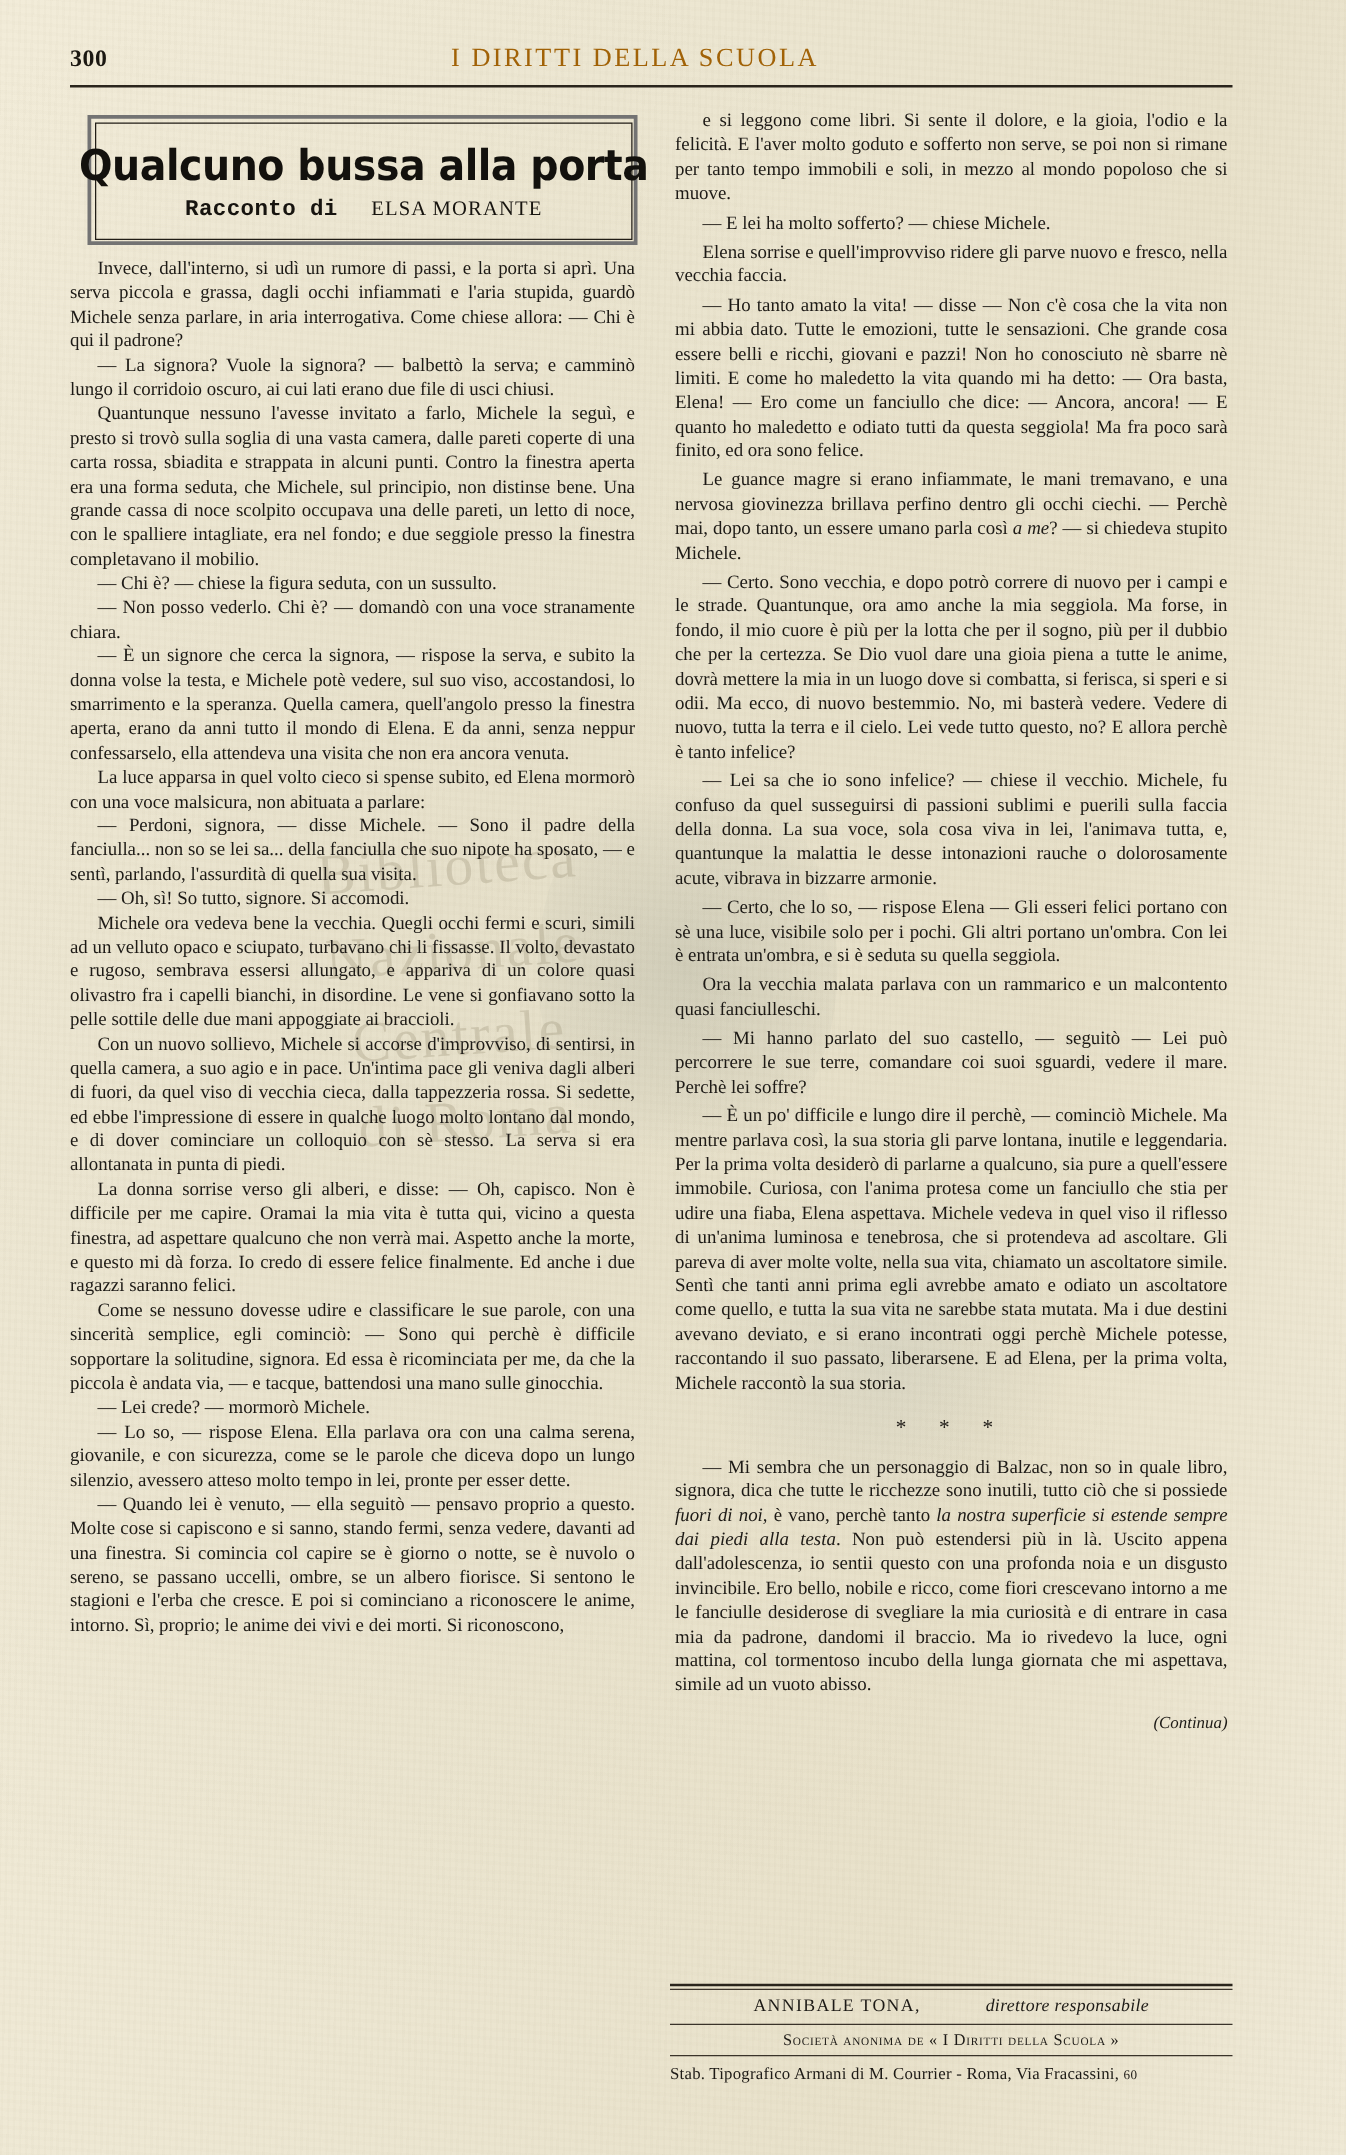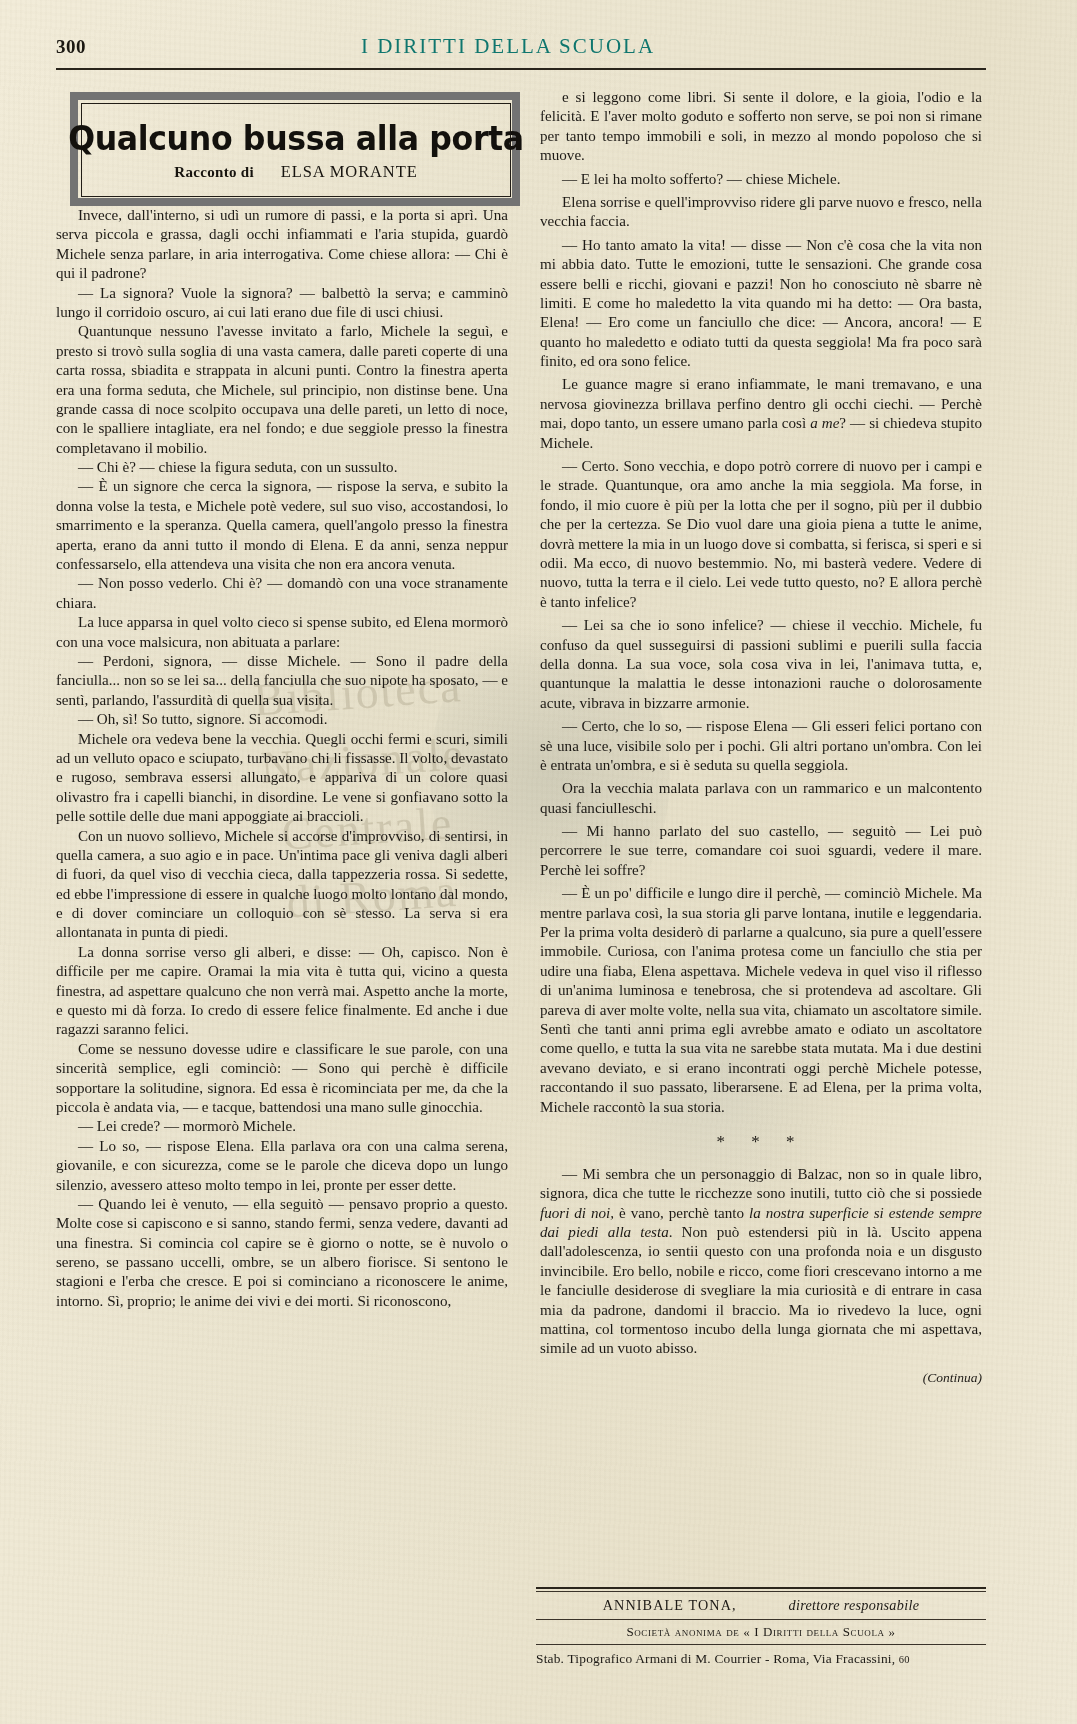--- a/index.html
+++ b/index.html
@@ -47,21 +47,21 @@
   .masthead{
     position:absolute; left:56px; top:34px; width:928px;
     display:flex; align-items:baseline;
   }
   .folio{
     font-family:"Liberation Serif", serif;
     font-weight:bold; font-size:19px; letter-spacing:.5px; color:#1b1812;
   }
   .runhead{
     flex:1; text-align:center;
-    font-size:21px; letter-spacing:2.0px; color:#0f766e;
+    font-size:21px; letter-spacing:2.0px; color:#a16207;
     padding-right:54px;
   }
   .rule-top{
     position:absolute; left:56px; top:68px; width:930px; height:0;
     border-top:2px solid #2a251c;
   }
 
   
   .col{
     position:absolute; top:84px;
@@ -69,21 +69,21 @@
     text-align:justify; text-justify:inter-word;
     hyphens:manual;
   }
   .col-right{ left:536px; width:450px; }
   .col p{ margin:4px; text-indent:22px; }
   .col i{ font-style:italic; }
 
   
   .titlebox{
     position:absolute; left:70px; top:92px; width:428px; height:92px;
-    border:8px solid #737373;
+    border:3px solid #737373;
     padding:3px; background:transparent;
   }
   .titlebox-inner{
     width:100%; height:100%;
     border:1px solid #211d16;
     display:flex; flex-direction:column;
     align-items:center; justify-content:center;
   }
   .story-title{
     font-family:"DejaVu Sans", sans-serif;
@@ -91,21 +91,21 @@
     font-size:34px;
     letter-spacing:-0.4px;
     color:#13110d;
     transform:scaleX(0.93);
     margin-bottom:4px;
     white-space:nowrap;
   }
   .story-byline{
     font-size:15.5px; color:#17140f; white-space:nowrap;
   }
-  .story-byline .rac{ font-family:Liberation Serif, serif; font-weight:bold; font-size:15px; letter-spacing:.3px; }
+  .story-byline .rac{ font-family:Liberation Mono, monospace; font-weight:bold; font-size:18px; letter-spacing:.3px; }
   .story-byline .auth{ font-size:16.5px; letter-spacing:.9px;margin-left:23px; }
 
   .left-body{ position:absolute; left:56px; top:206px; width:452px; }
   .left-body p{ margin:0; text-indent:22px; font-size:15.1px; line-height:1.285; text-align:justify; }
 
   
   .asterisks{
     text-align:center; margin:14px 0 12px 0;
     font-size:17px; letter-spacing:11px; color:#1d1a16;
   }
@@ -163,22 +163,22 @@
       <span class="auth">ELSA MORANTE</span>
     </div>
   </div>
 </div>
 
 <div class="left-body" id="leftcol">
     <p>Invece, dall'interno, si udì un rumore di passi, e la porta si aprì. Una serva piccola e grassa, dagli occhi infiammati e l'aria stupida, guardò Michele senza parlare, in aria interrogativa. Come chiese allora: — Chi è qui il padrone?</p>
     <p>— La signora? Vuole la signora? — balbettò la serva; e camminò lungo il corridoio oscuro, ai cui lati erano due file di usci chiusi.</p>
     <p>Quantunque nessuno l'avesse invitato a farlo, Michele la seguì, e presto si trovò sulla soglia di una vasta camera, dalle pareti coperte di una carta rossa, sbiadita e strappata in alcuni punti. Contro la finestra aperta era una forma seduta, che Michele, sul principio, non distinse bene. Una grande cassa di noce scolpito occupava una delle pareti, un letto di noce, con le spalliere intagliate, era nel fondo; e due seggiole presso la finestra completavano il mobilio.</p>
     <p>— Chi è? — chiese la figura seduta, con un sussulto.</p>
+    <p>— Non posso vederlo. Chi è? — domandò con una voce stranamente chiara.</p>
     <p>— È un signore che cerca la signora, — rispose la serva, e subito la donna volse la testa, e Michele potè vedere, sul suo viso, accostandosi, lo smarrimento e la speranza. Quella camera, quell'angolo presso la finestra aperta, erano da anni tutto il mondo di Elena. E da anni, senza neppur confessarselo, ella attendeva una visita che non era ancora venuta.</p>
-    <p>— Non posso vederlo. Chi è? — domandò con una voce stranamente chiara.</p>
     <p>La luce apparsa in quel volto cieco si spense subito, ed Elena mormorò con una voce malsicura, non abituata a parlare:</p>
     <p>— Perdoni, signora, — disse Michele. — Sono il padre della fanciulla... non so se lei sa... della fanciulla che suo nipote ha sposato, — e sentì, parlando, l'assurdità di quella sua visita.</p>
     <p>— Oh, sì! So tutto, signore. Si accomodi.</p>
     <p>Michele ora vedeva bene la vecchia. Quegli occhi fermi e scuri, simili ad un velluto opaco e sciupato, turbavano chi li fissasse. Il volto, devastato e rugoso, sembrava essersi allungato, e appariva di un colore quasi olivastro fra i capelli bianchi, in disordine. Le vene si gonfiavano sotto la pelle sottile delle due mani appoggiate ai braccioli.</p>
     <p>Con un nuovo sollievo, Michele si accorse d'improvviso, di sentirsi, in quella camera, a suo agio e in pace. Un'intima pace gli veniva dagli alberi di fuori, da quel viso di vecchia cieca, dalla tappezzeria rossa. Si sedette, ed ebbe l'impressione di essere in qualche luogo molto lontano dal mondo, e di dover cominciare un colloquio con sè stesso. La serva si era allontanata in punta di piedi.</p>
     <p>La donna sorrise verso gli alberi, e disse: — Oh, capisco. Non è difficile per me capire. Oramai la mia vita è tutta qui, vicino a questa finestra, ad aspettare qualcuno che non verrà mai. Aspetto anche la morte, e questo mi dà forza. Io credo di essere felice finalmente. Ed anche i due ragazzi saranno felici.</p>
     <p>Come se nessuno dovesse udire e classificare le sue parole, con una sincerità semplice, egli cominciò: — Sono qui perchè è difficile sopportare la solitudine, signora. Ed essa è ricominciata per me, da che la piccola è andata via, — e tacque, battendosi una mano sulle ginocchia.</p>
     <p>— Lei crede? — mormorò Michele.</p>
     <p>— Lo so, — rispose Elena. Ella parlava ora con una calma serena, giovanile, e con sicurezza, come se le parole che diceva dopo un lungo silenzio, avessero atteso molto tempo in lei, pronte per esser dette.</p>
     <p>— Quando lei è venuto, — ella seguitò — pensavo proprio a questo. Molte cose si capiscono e si sanno, stando fermi, senza vedere, davanti ad una finestra. Si comincia col capire se è giorno o notte, se è nuvolo o sereno, se passano uccelli, ombre, se un albero fiorisce. Si sentono le stagioni e l'erba che cresce. E poi si cominciano a riconoscere le anime, intorno. Sì, proprio; le anime dei vivi e dei morti. Si riconoscono,</p>

